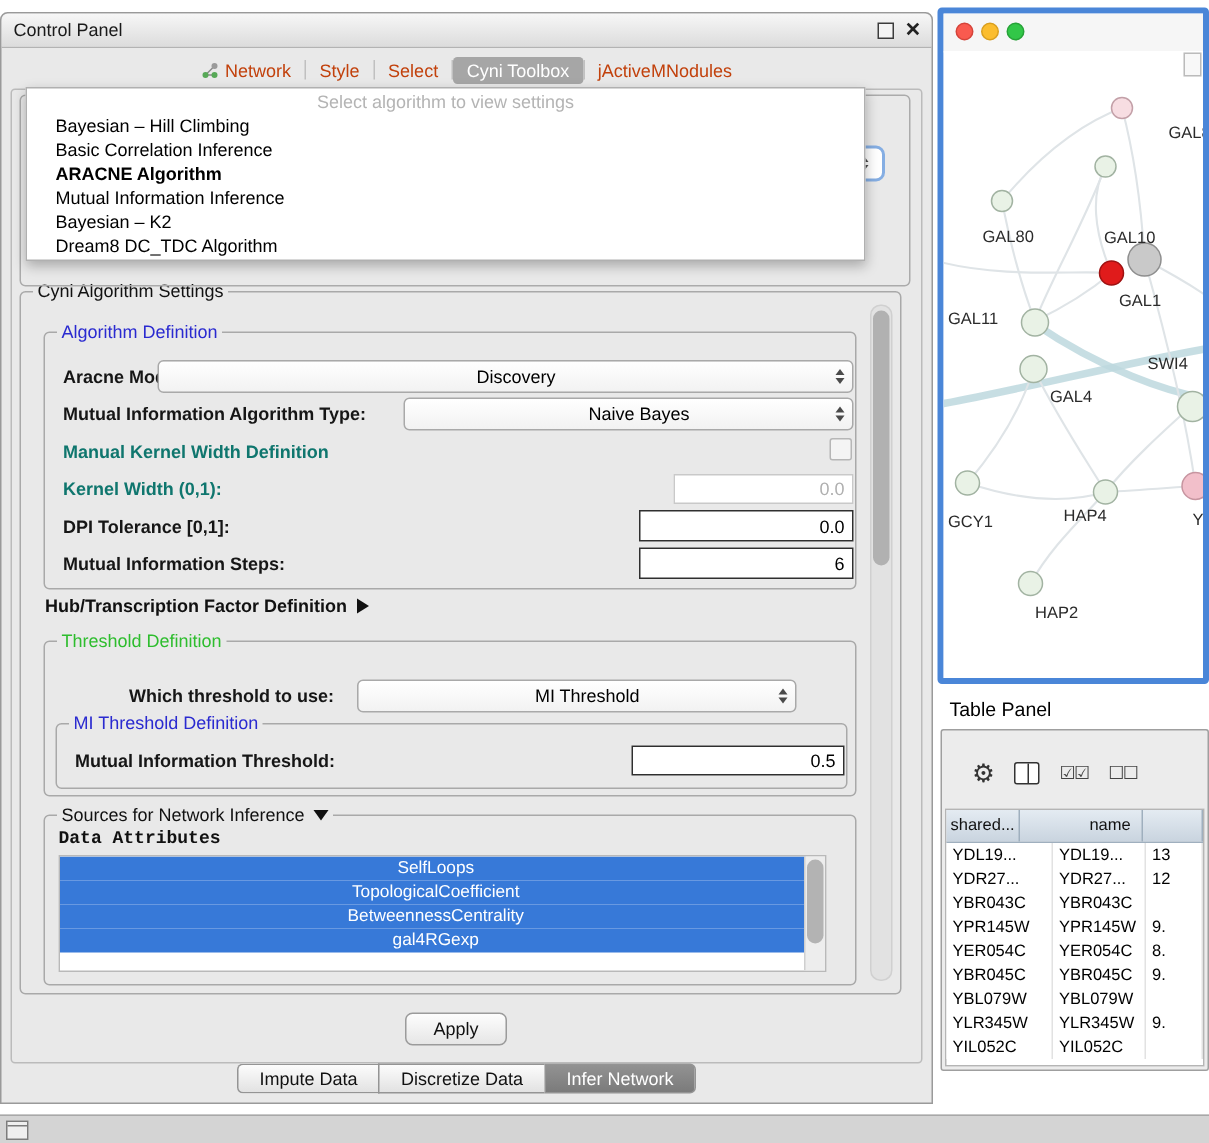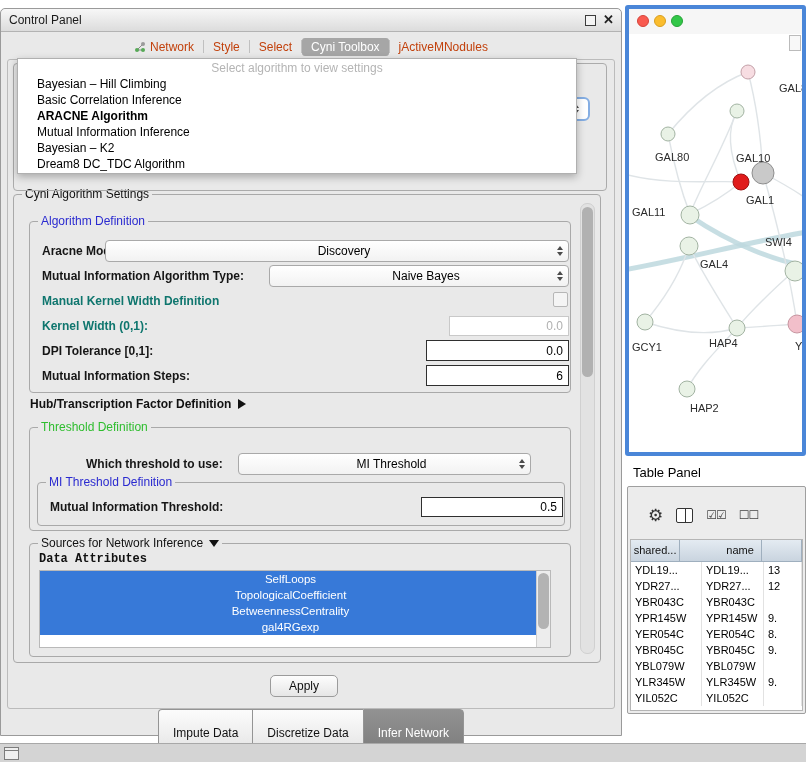--- a/index.html
+++ b/index.html
@@ -70,21 +70,21 @@
   .list-scroll{position:absolute;right:0;top:0;bottom:0;width:13px;background:#ededed;border-left:1px solid #cfcfcf;}
   .list-thumb{position:absolute;left:1px;right:1px;top:2px;height:56px;background:#b3b3b3;border-radius:6px;}
 
   .v-scroll{position:absolute;right:5px;top:8px;bottom:8px;width:13px;background:#e2e2e2;border:1px solid #d0d0d0;border-radius:7px;}
   .v-thumb{position:absolute;left:1px;right:1px;top:3px;height:170px;background:#b1b1b1;border-radius:6px;}
 
   .apply{position:absolute;left:269px;top:666px;width:68px;height:22px;background:linear-gradient(#fdfdfd,#e6e6e6);
       border:1px solid #9b9b9b;border-radius:5px;font-family:"Liberation Sans",sans-serif;font-size:12px;color:#111;}
 
   .seg{position:absolute;left:0;right:0;top:700px;display:flex;justify-content:center;}
-  .seg-item{padding:16px 14px;font-size:12px;background:linear-gradient(#fcfcfc,#e2e2e2);border:1px solid #949494;
+  .seg-item{padding:2px 14px;font-size:12px;background:linear-gradient(#fcfcfc,#e2e2e2);border:1px solid #949494;
       border-right:none;color:#111;}
   .seg-item:first-child{border-radius:4px 0 0 4px;}
   .seg-item:last-child{border-right:1px solid #949494;border-radius:0 4px 4px 0;}
   .seg-item.active{background:linear-gradient(#929292,#7b7b7b);color:#fff;}
 
   
   .net-win{position:absolute;left:625px;top:5px;width:181px;height:451px;border:4px solid #4a86d8;border-radius:3px;
       background:#fff;box-sizing:border-box;overflow:hidden;}
   .nw-titlebar{position:absolute;left:0;top:0;right:0;height:25px;background:#f6f6f6;border-bottom:1px solid #e3e3e3;}
   .light{position:absolute;top:6px;width:12px;height:12px;border-radius:50%;}

